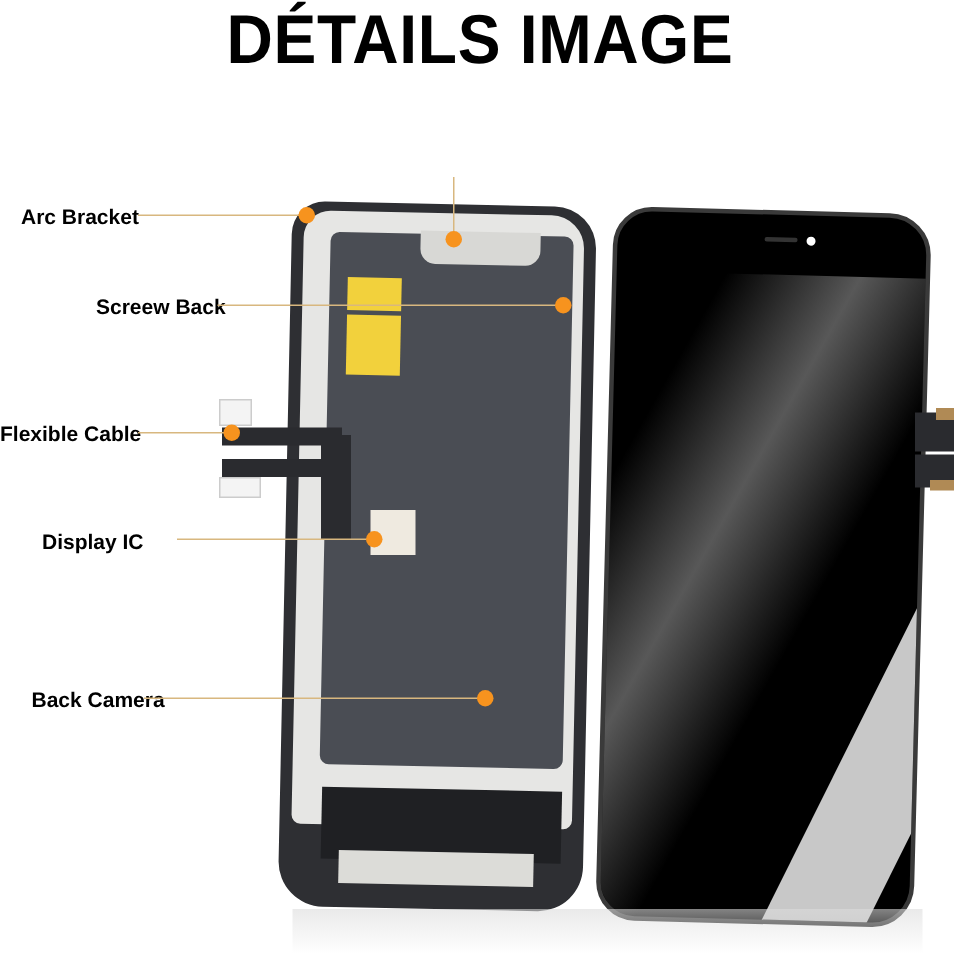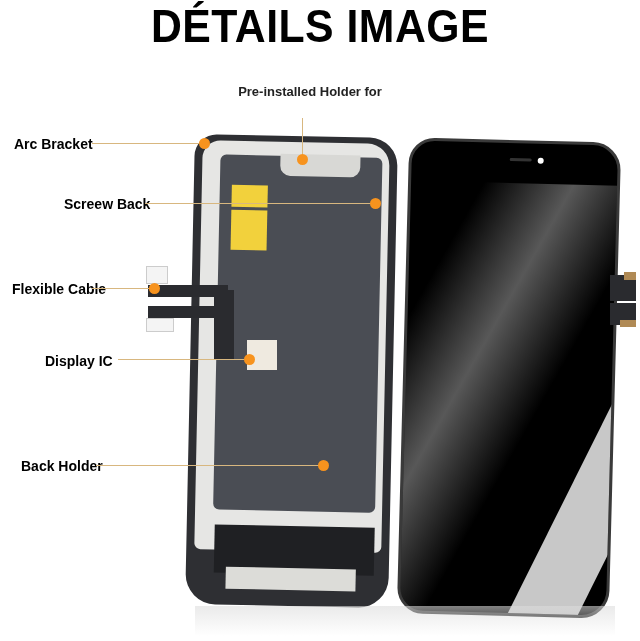--- a/index.html
+++ b/index.html
@@ -38,21 +38,20 @@
   .conn1 { position:absolute; left:624px; top:272px; width:12px; height:8px; background:#b08a55; }
   .conn2 { position:absolute; left:620px; top:320px; width:16px; height:7px; background:#b08a55; }
   .reflection { position:absolute; left:195px; top:606px; width:420px; height:30px; background:linear-gradient(180deg, rgba(220,220,220,0.6), rgba(255,255,255,0)); }
 </style>
 </head>
 <body>
 
 <div class="title">DÉTAILS IMAGE</div>
 
 <div class="top-label">
-  <div>Pre-installed Holder for</div>
 </div>
 
 <div class="back-phone">
   <div class="frame-white"></div>
   <div class="plate">
     <div class="plate-notch"></div>
     <div class="yellow1"></div>
     <div class="yellow2"></div>
   </div>
   <div class="bottom-board"></div>
@@ -81,23 +80,23 @@
 <div class="dot" style="left:302px; top:159px;"></div>
 
 <div class="label" style="left:14px; top:136px;">Arc Bracket</div>
 <div class="line" style="left:92px; top:143px; width:112px;"></div>
 <div class="dot" style="left:204px; top:143px;"></div>
 
 <div class="label" style="left:64px; top:196px;">Screew Back</div>
 <div class="line" style="left:145px; top:203px; width:230px;"></div>
 <div class="dot" style="left:375px; top:203px;"></div>
 
-<div class="label" style="left:12px; top:281px;">Flexible Cable</div>
+<div class="label" style="left:0px; top:281px;">Flexible Cable</div>
 <div class="line" style="left:92px; top:288px; width:62px;"></div>
 <div class="dot" style="left:154px; top:288px;"></div>
 
-<div class="label" style="left:45px; top:353px;">Display IC</div>
+<div class="label" style="left:28px; top:353px;">Display IC</div>
 <div class="line" style="left:118px; top:359px; width:131px;"></div>
 <div class="dot" style="left:249px; top:359px;"></div>
 
-<div class="label" style="left:21px; top:458px;">Back Holder</div>
+<div class="label" style="left:21px; top:458px;">Back Camera</div>
 <div class="line" style="left:96px; top:465px; width:227px;"></div>
 <div class="dot" style="left:323px; top:465px;"></div>
 
 </body></html>

